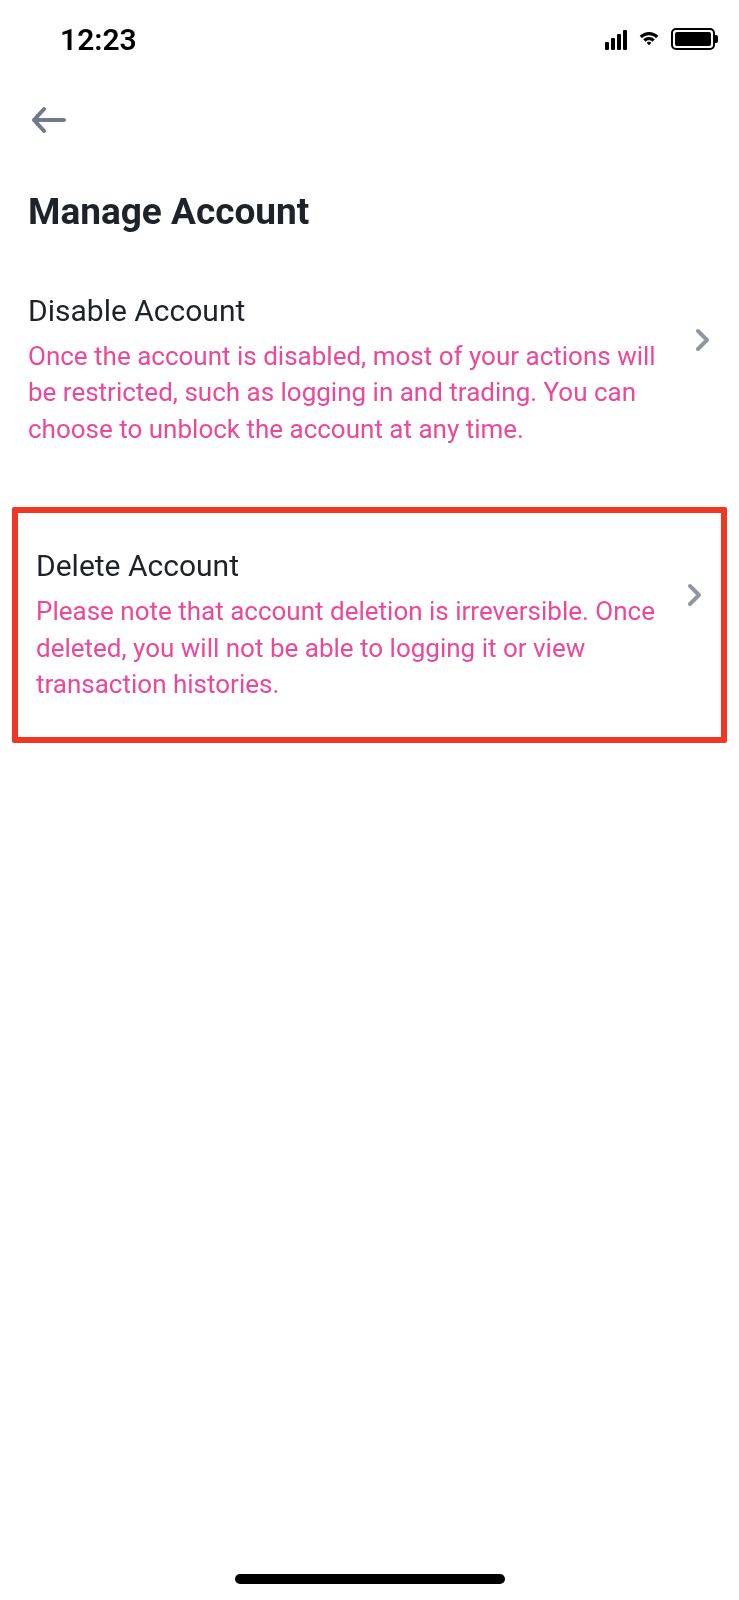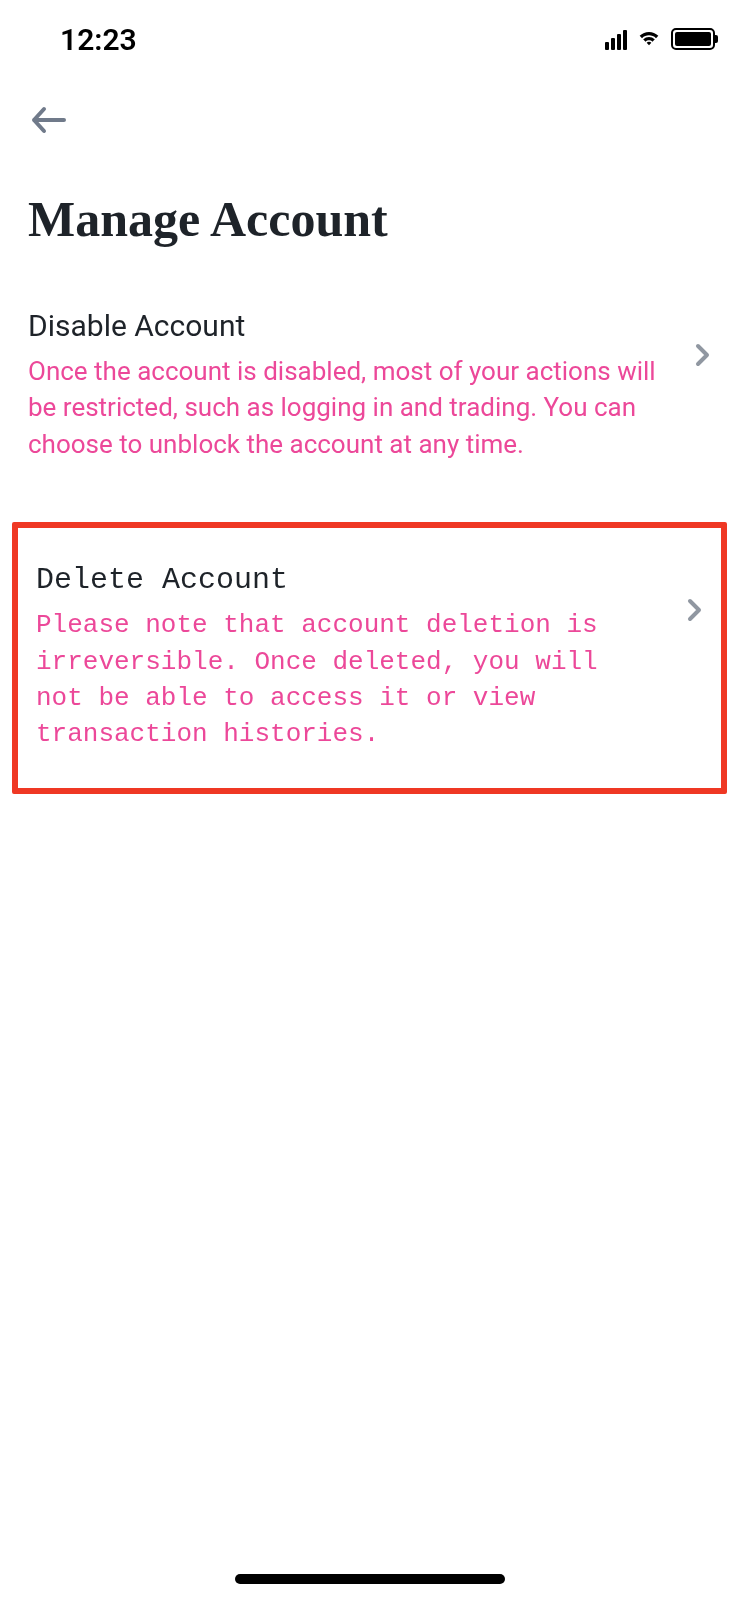--- a/index.html
+++ b/index.html
@@ -80,25 +80,24 @@
     }
     .back-arrow {
       width: 40px;
       height: 40px;
       display: flex;
       align-items: center;
       justify-content: center;
       cursor: pointer;
     }
     .page-title {
-      font-size: 50px;
+      font-size: 37px;
       font-weight: 700;
       color: #1e2329;
       padding: 50px 28px 30px 28px;
-      font-family: Liberation Serif, serif;
     }
     .option-row {
       padding: 30px 28px;
       display: flex;
       align-items: flex-start;
       gap: 28px;
     }
     .option-content {
       flex: 1;
     }
@@ -114,21 +113,20 @@
       color: #ec4899;
     }
     .chevron {
       margin-top: 35px;
       flex-shrink: 0;
     }
     .highlight-box {
       border: 6px solid #ef3824;
       margin: 30px 12px 0 12px;
       border-radius: 2px;
-      font-family: Liberation Mono, monospace;
     }
     .highlight-box .option-row {
       padding: 35px 18px 35px 18px;
     }
     .home-indicator {
       position: absolute;
       bottom: 16px;
       left: 50%;
       transform: translateX(-50%);
       width: 270px;
@@ -181,21 +179,21 @@
     <svg width="16" height="24" viewBox="0 0 16 24" fill="none">
       <path d="M3 3 L12 12 L3 21" stroke="#9097a1" stroke-width="4" stroke-linecap="round" stroke-linejoin="round"></path>
     </svg>
   </div>
 </div>
 
 <div class="highlight-box">
   <div class="option-row">
     <div class="option-content">
       <div class="option-title">Delete Account</div>
-      <div class="option-description">Please note that account deletion is irreversible. Once deleted, you will not be able to access it or view transaction histories.</div>
+      <div class="option-description">Please note that account deletion is irreversible. Once deleted, you will not be able to logging it or view transaction histories.</div>
     </div>
     <div class="chevron">
       <svg width="16" height="24" viewBox="0 0 16 24" fill="none">
         <path d="M3 3 L12 12 L3 21" stroke="#9097a1" stroke-width="4" stroke-linecap="round" stroke-linejoin="round"></path>
       </svg>
     </div>
   </div>
 </div>
 
 <div class="home-indicator"></div>

